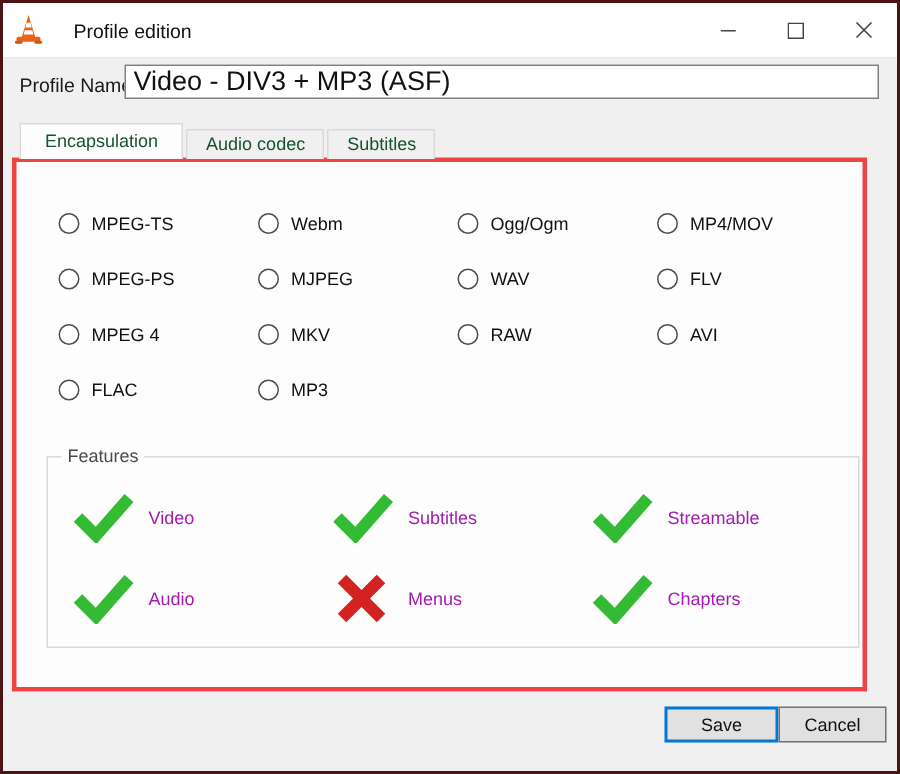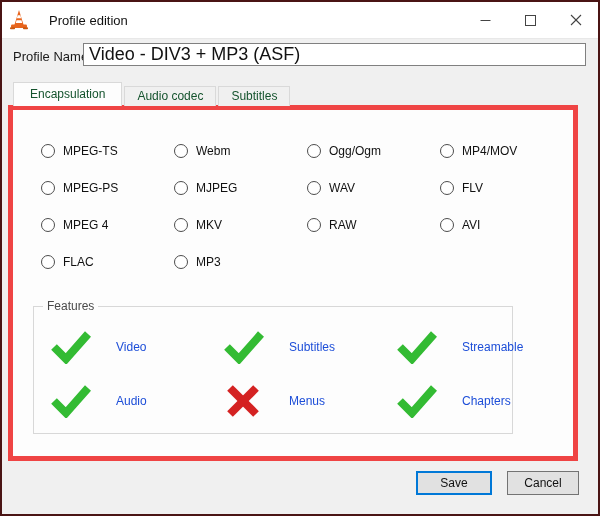--- a/index.html
+++ b/index.html
@@ -22,45 +22,45 @@
     font-family:"Liberation Sans",sans-serif;font-size:18px;padding:0 5px;color:#111;outline:none;}
 
   
   .tabs{position:absolute;left:11px;top:80px;height:24px;display:flex;align-items:flex-end;z-index:3;}
   .tab{box-sizing:border-box;height:20px;line-height:18px;padding:0 12px;font-size:12px;color:#14532d;
     background:#f0f0f0;border:1px solid #d9d9d9;border-bottom:none;margin-right:2px;cursor:default;}
   .tab.active{height:24px;line-height:22px;padding:0 16px;background:#fdfdfd;z-index:4;}
 
   
   .panel{position:absolute;left:6px;top:103px;width:570px;height:356px;box-sizing:border-box;
-    background:#fdfdfd;border:5px solid #ef4444;}
+    background:#fdfdfd;border:3px solid #ef4444;}
 
   
   .radio-grid{position:absolute;left:28px;top:22px;display:grid;
     grid-template-columns:repeat(4,133px);grid-auto-rows:37px;align-items:center;}
   .ritem{display:flex;align-items:center;gap:8px;font-size:12px;color:#111;cursor:default;}
   .radio{width:12px;height:12px;border:1px solid #4d4d4d;border-radius:50%;background:#fff;
     position:relative;flex:none;}
   .ritem.sel .radio{border-color:#2b2b2b;}
   .ritem.sel .radio::after{content:"";position:absolute;left:2.5px;top:2.5px;width:7px;height:7px;
     background:#1a1a1a;border-radius:50%;}
 
   
-  .features{position:absolute;left:20px;top:196px;width:480px;height:128px;box-sizing:border-box;
+  .features{position:absolute;left:20px;top:196px;width:542px;height:128px;box-sizing:border-box;
     border:1px solid #d8d8d8;}
   .legend{position:absolute;top:-8px;left:9px;background:#fdfdfd;padding:0 4px;
     font-size:12px;color:#4a4a4a;}
   .feat-grid{position:absolute;left:16px;top:13px;display:grid;
     grid-template-columns:repeat(3,173px);grid-auto-rows:54px;align-items:center;}
   .fitem{display:flex;align-items:center;gap:9px;}
   .fitem svg{width:42px;height:34px;flex:none;}
-  .flabel{font-size:12px;color:#1d4ed8;margin-left:15px;}
-
-  
-  .btnbar{position:absolute;right:19px;bottom:19px;display:flex;gap:15px;}
+  .flabel{font-size:12px;color:#a21caf;}
+
+  
+  .btnbar{position:absolute;right:7px;bottom:19px;display:flex;}
   .btn{box-sizing:border-box;width:72px;height:24px;font-family:"Liberation Sans",sans-serif;
     font-size:12px;color:#111;background:#e1e1e1;border:1px solid #737373;
     display:flex;align-items:center;justify-content:center;cursor:default;}
   .btn.primary{width:76px;border:2px solid #0078d7;}
 </style>
 </head>
 <body>
 
 <div class="window">
 

